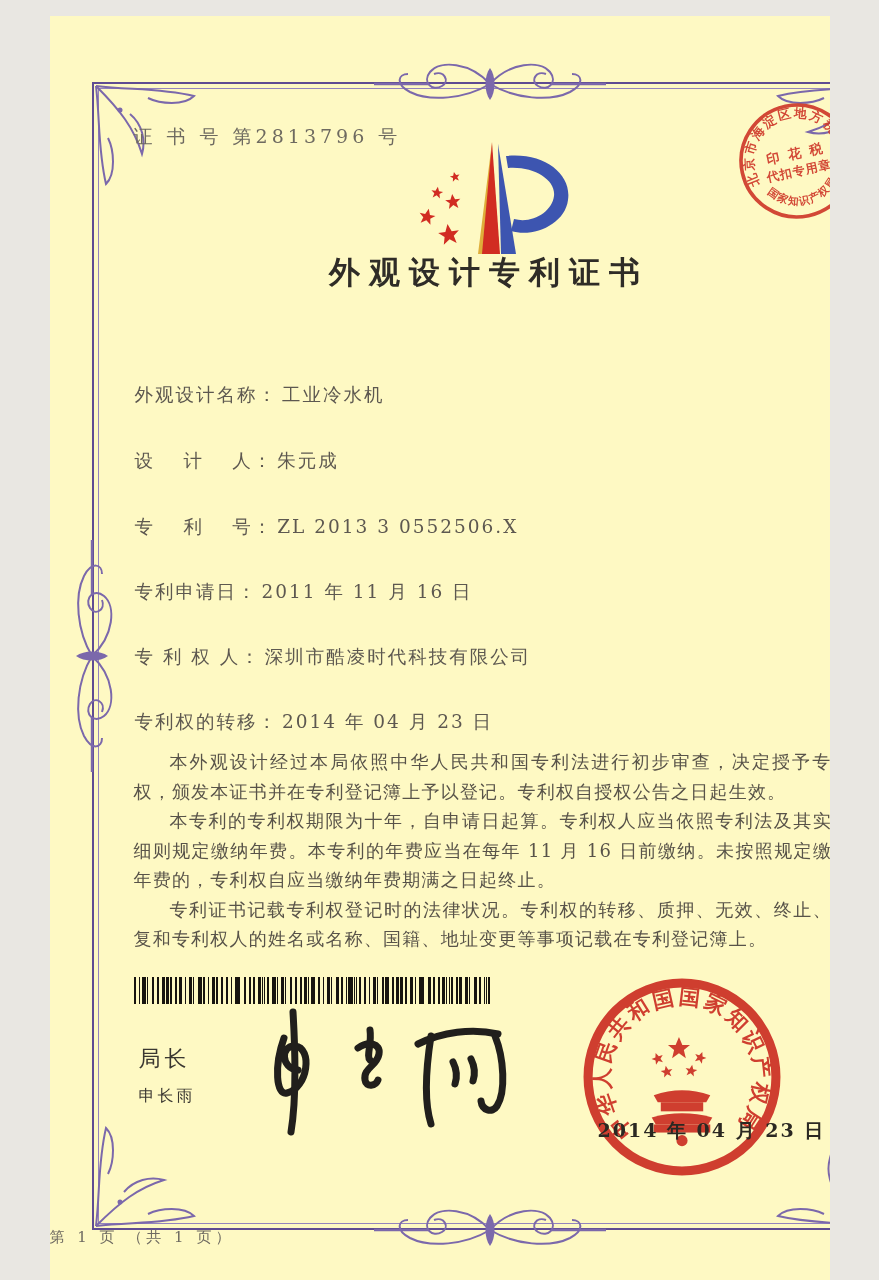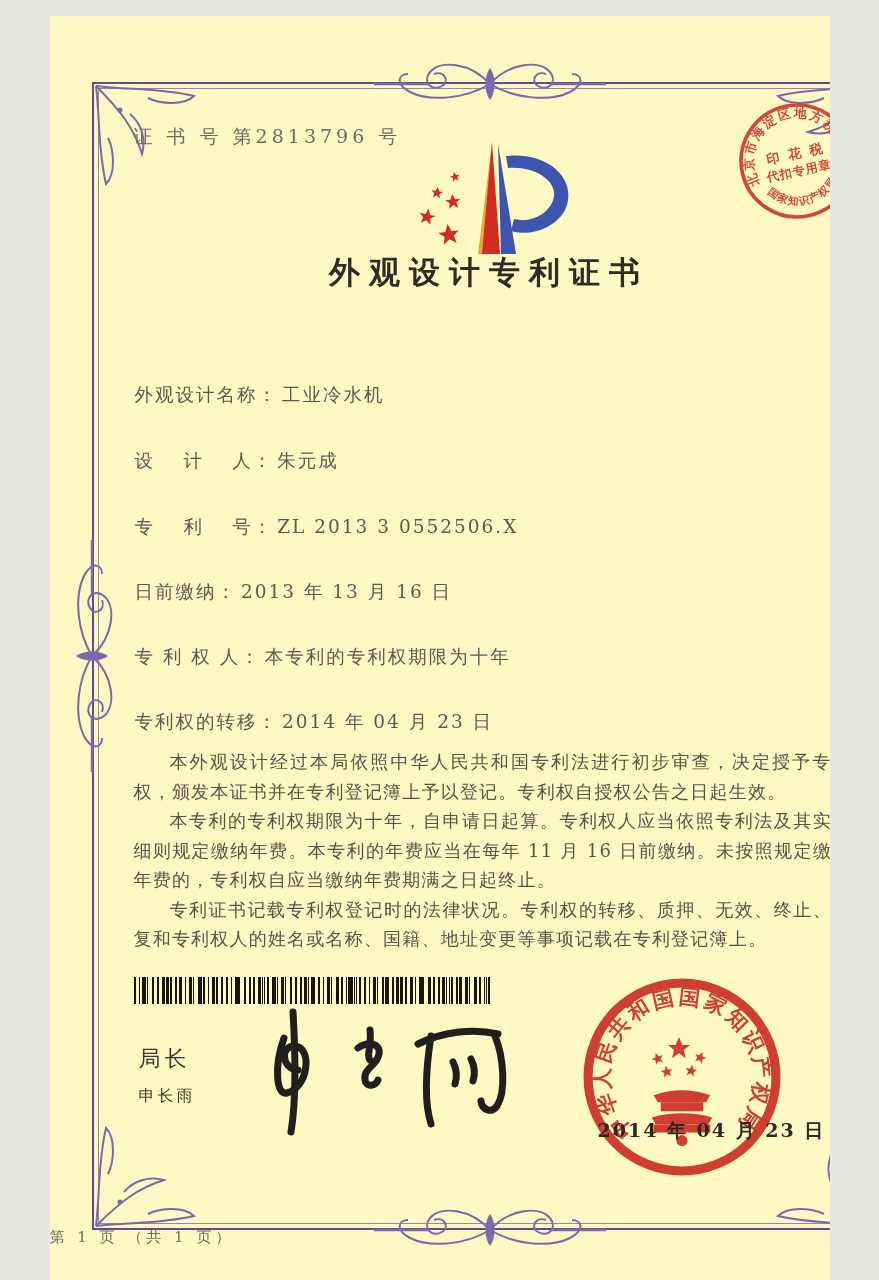--- a/index.html
+++ b/index.html
@@ -165,24 +165,24 @@
   <div class="field" style="top:366px">
     <span class="lbl">外观设计名称：</span><span class="val">工业冷水机</span>
   </div>
   <div class="field" style="top:432px">
     <span class="lbl">设　 计　 人：</span><span class="val">朱元成</span>
   </div>
   <div class="field" style="top:498px">
     <span class="lbl">专　 利　 号：</span><span class="val">ZL 2013 3 0552506.X</span>
   </div>
   <div class="field" style="top:563px">
-    <span class="lbl">日前缴纳：</span><span class="val">2013 年 13 月 16 日</span>
+    <span class="lbl">专利申请日：</span><span class="val">2011 年 11 月 16 日</span>
   </div>
   <div class="field" style="top:628px">
-    <span class="lbl">专 利 权 人：</span><span class="val">本专利的专利权期限为十年</span>
+    <span class="lbl">专 利 权 人：</span><span class="val">深圳市酷凌时代科技有限公司</span>
   </div>
   <div class="field" style="top:693px">
     <span class="lbl">专利权的转移：</span><span class="val">2014 年 04 月 23 日</span>
   </div>
 
   <div class="body-text">
     <p>本外观设计经过本局依照中华人民共和国专利法进行初步审查，决定授予专利权，颁发本证书并在专利登记簿上予以登记。专利权自授权公告之日起生效。</p>
     <p>本专利的专利权期限为十年，自申请日起算。专利权人应当依照专利法及其实施细则规定缴纳年费。本专利的年费应当在每年 11 月 16 日前缴纳。未按照规定缴纳年费的，专利权自应当缴纳年费期满之日起终止。</p>
     <p>专利证书记载专利权登记时的法律状况。专利权的转移、质押、无效、终止、恢复和专利权人的姓名或名称、国籍、地址变更等事项记载在专利登记簿上。</p>
   </div>

